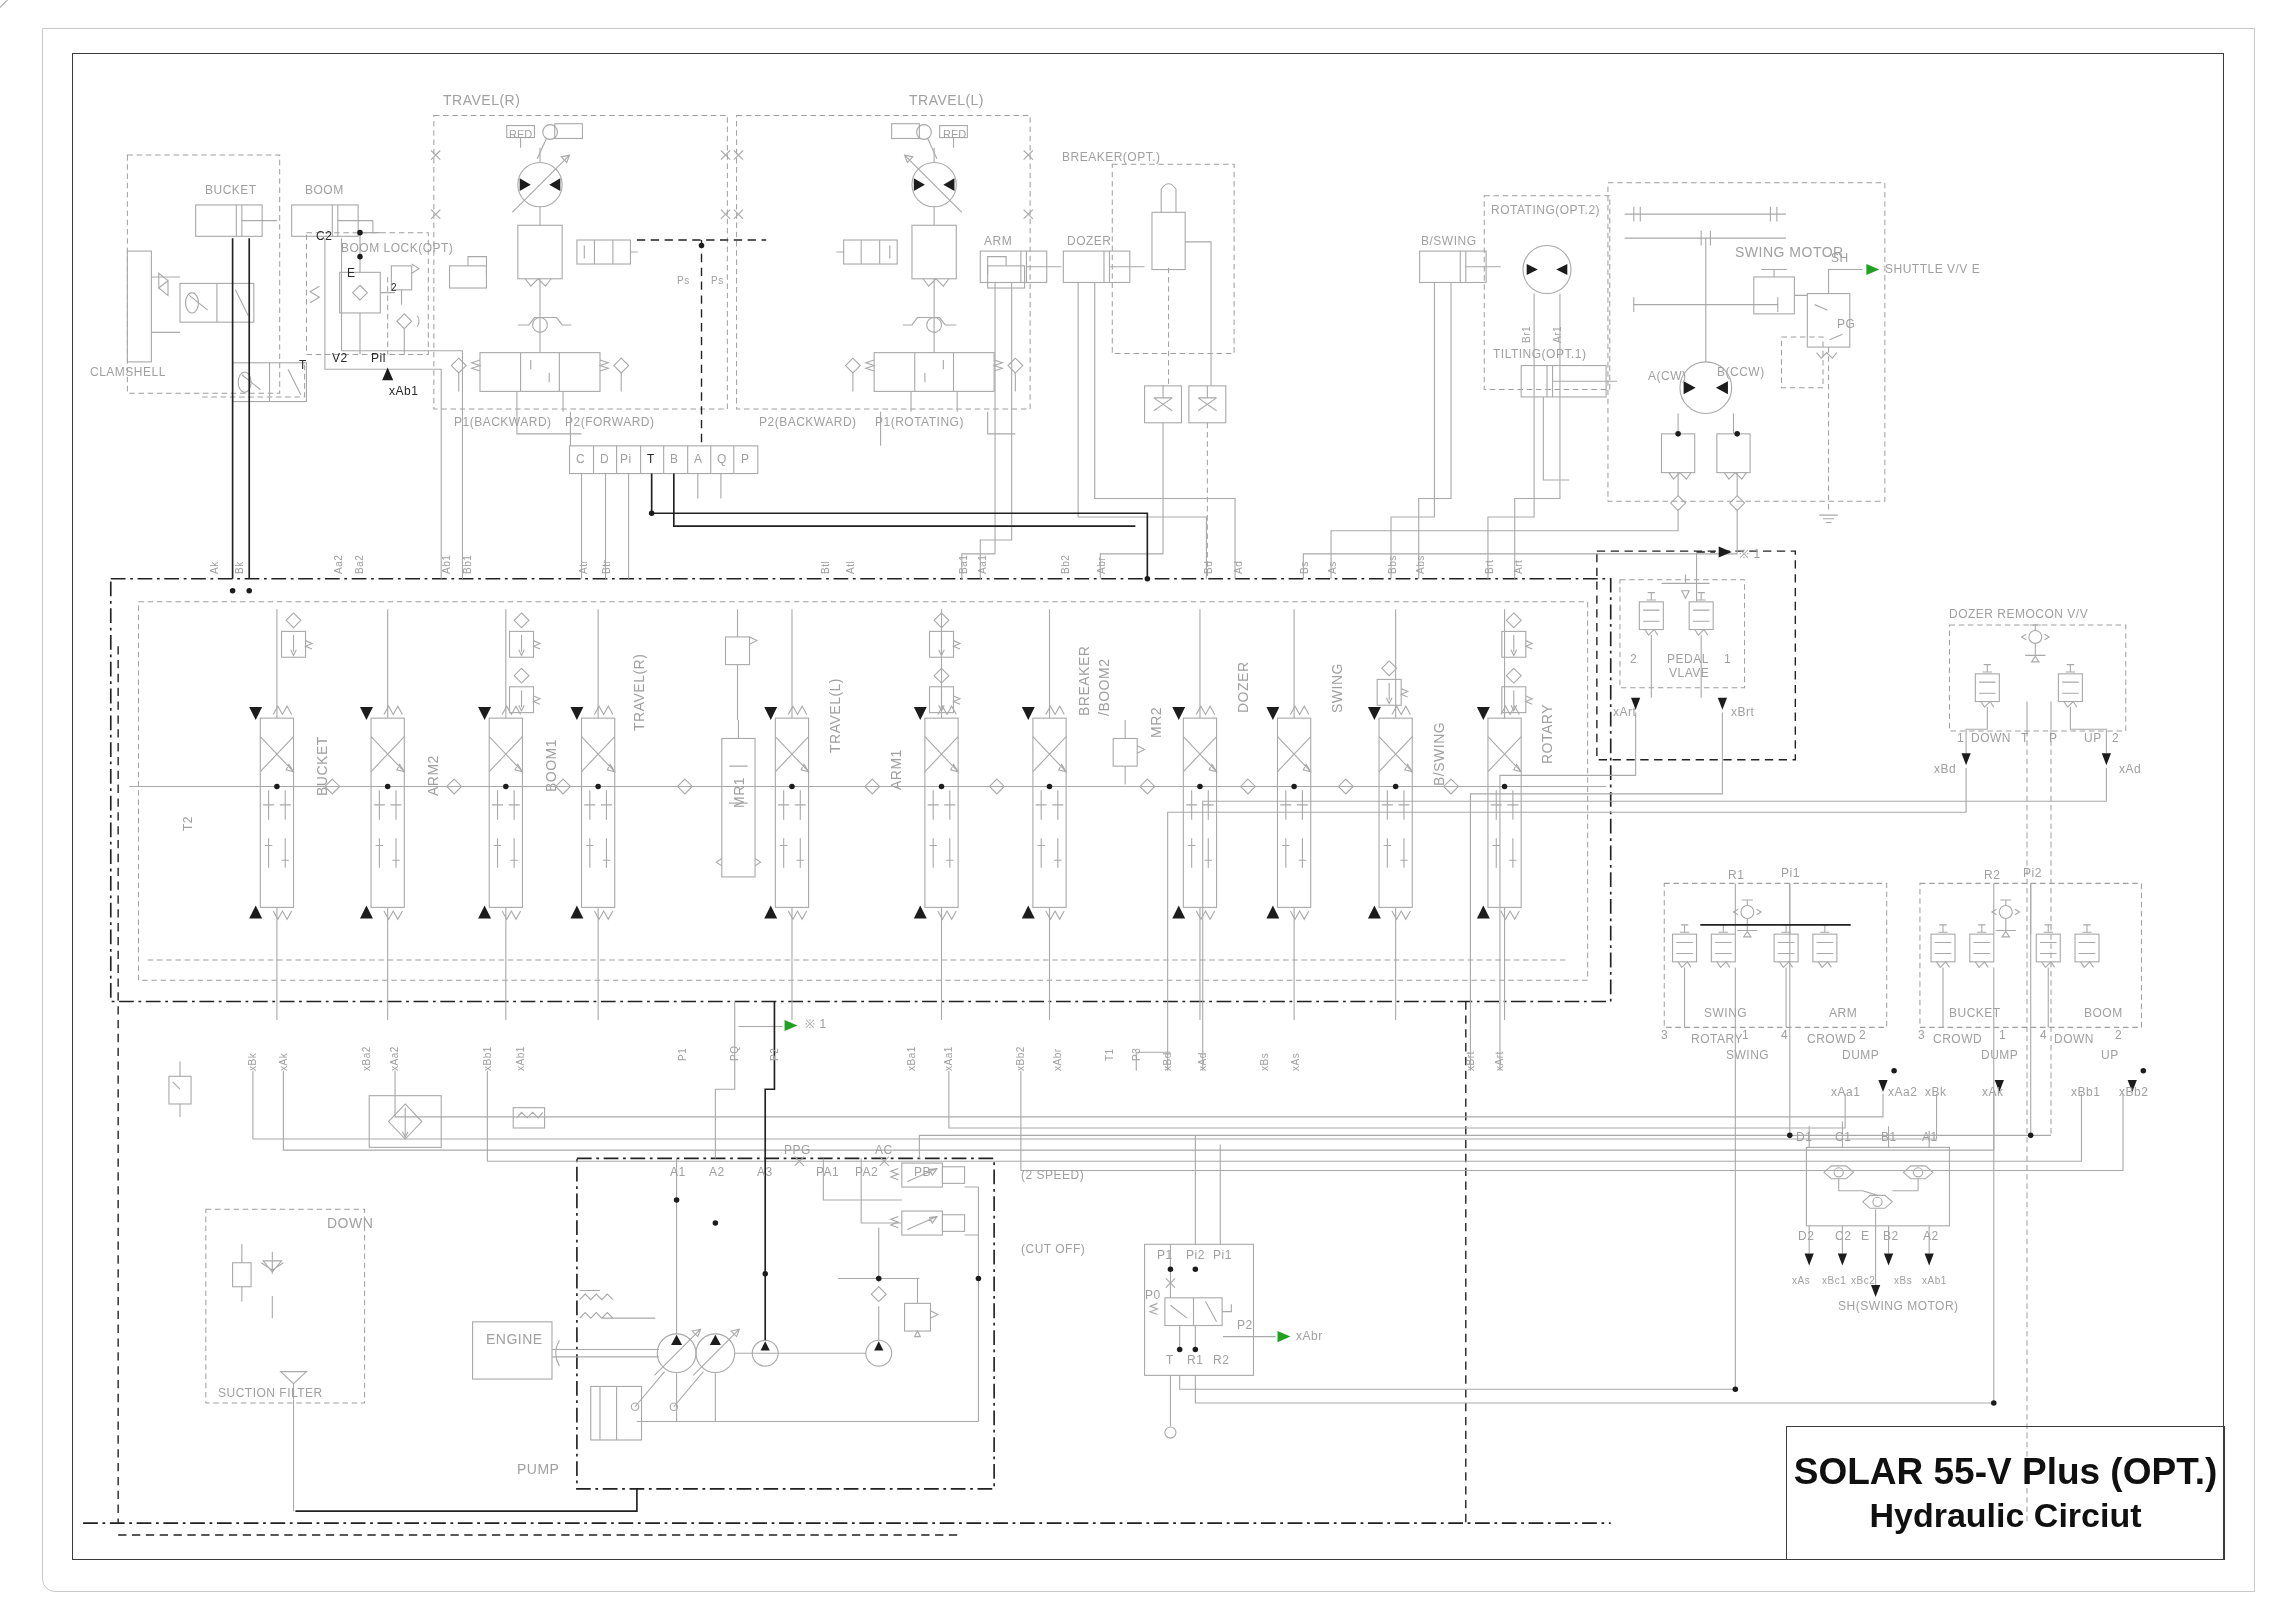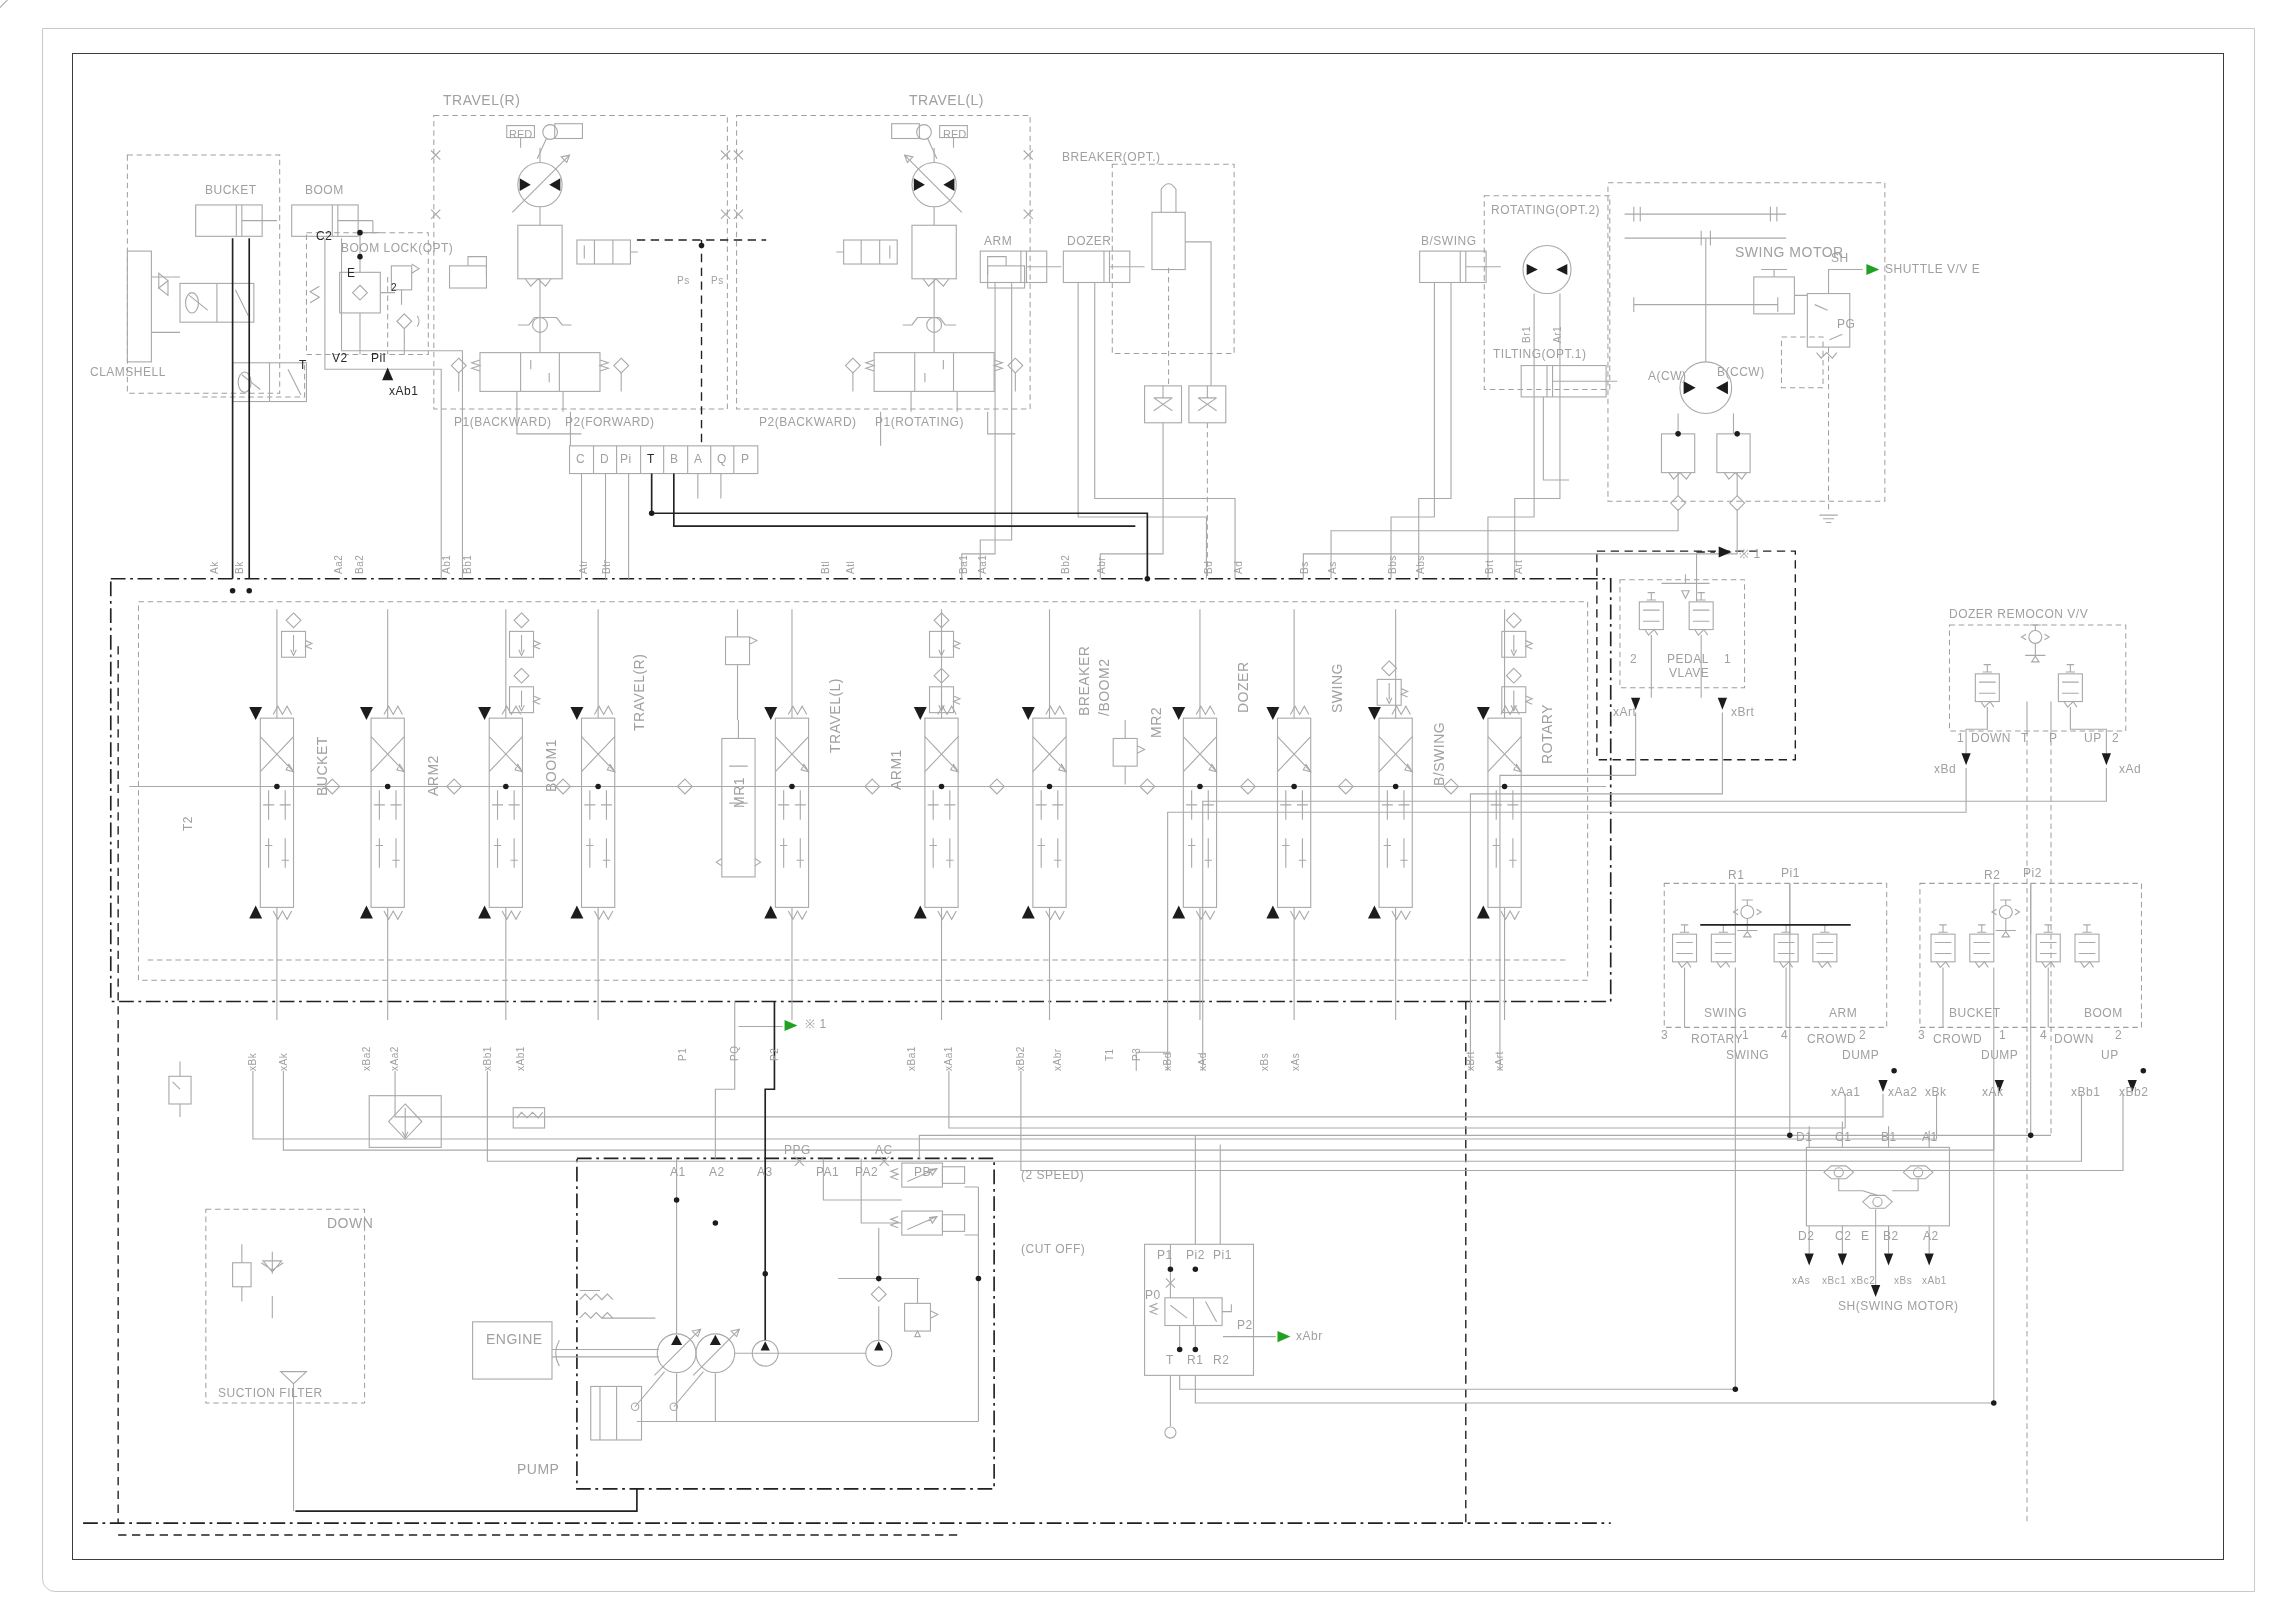--- a/index.html
+++ b/index.html
@@ -451,20 +451,24 @@
         <circle class="dot" cx="1939" cy="1230" r="3"></circle>
         <circle class="dot" cx="2200" cy="1230" r="3"></circle>
   <circle class="dot" cx="2052" cy="1160" r="3"></circle>
         <circle class="dot" cx="2322" cy="1160" r="3"></circle>
         <circle class="dot" cx="829" cy="1380" r="3"></circle>
 </g>
 </svg>
 
 <div class="frame-outer"></div>
 <div class="frame-inner"></div>
+<div class="titleblock">
+  <div class="t1">SOLAR 55-V Plus (OPT.)</div>
+  <div class="t2">Hydraulic Circiut</div>
+</div>
 
 <span class="lb" style="left:90px;top:365px">CLAMSHELL</span>
 <span class="lb" style="left:205px;top:183px">BUCKET</span>
 <span class="lb" style="left:305px;top:183px">BOOM</span>
 <span class="lb" style="left:341px;top:241px">BOOM LOCK(OPT)</span>
 <span class="lb k" style="left:316px;top:229px">C2</span>
 <span class="lb k" style="left:347px;top:266px">E</span>
 <span class="lb k sm" style="left:391px;top:282px">2</span>
 <span class="lb k" style="left:332px;top:351px">V2</span>
 <span class="lb k" style="left:371px;top:351px">Pil</span>

